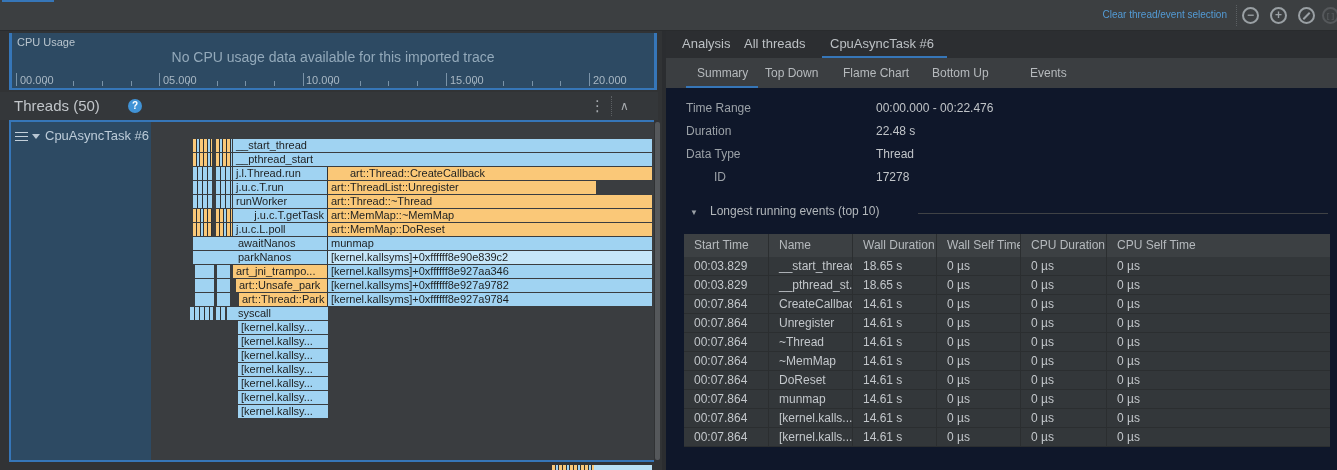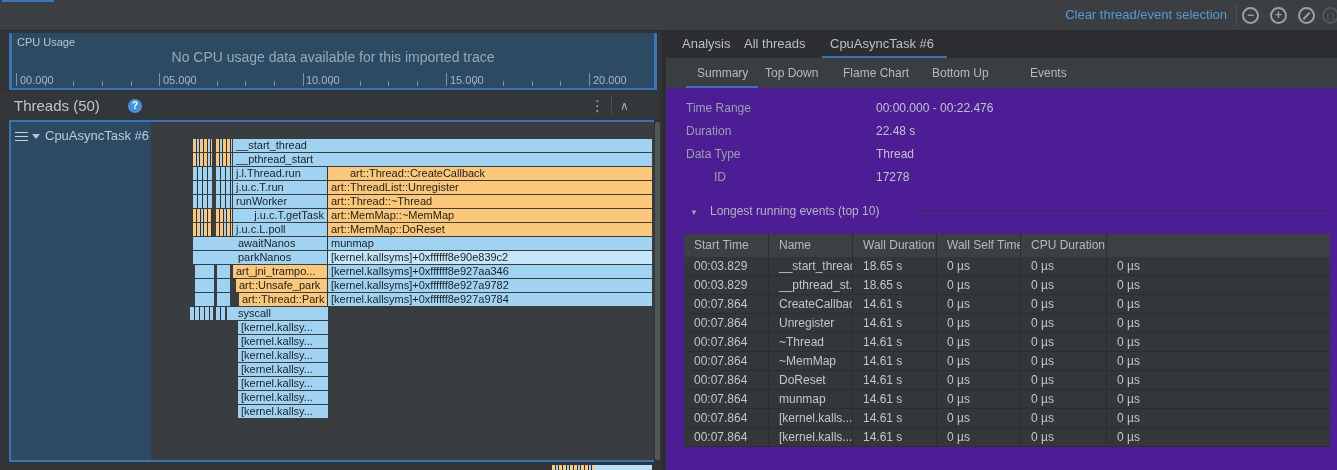--- a/index.html
+++ b/index.html
@@ -10,21 +10,21 @@
   .abs { position:absolute; }
 
   
   .toolbar { position:absolute; left:0; top:0; width:1337px; height:31px; background:#3c3f41;
              border-bottom:1px solid #292b2d; }
   .top-sliver { position:absolute; left:2px; top:0; width:52px; height:2px; background:#3676b8; }
   .btn-collapse { position:absolute; left:12px; top:4px; height:23px; padding:0 14px;
                   background:#3c3f41; color:#c0c4c8; font-size:13px; line-height:21px;
                   border:1px solid #6a6e71; border-radius:4px;
                   box-shadow:0 0 0 1px #3c3f41, 0 0 0 3px #4786c2; cursor:default; }
-  .link-clear { position:absolute; right:110px; top:0; line-height:30px; color:#539bd5; font-size:13px; cursor:pointer; }
+  .link-clear { position:absolute; right:110px; top:0; line-height:30px; color:#539bd5; font-size:10px; cursor:pointer; }
   .vsep-dotted { position:absolute; width:0; border-left:1px dotted #5c6063; }
   .circle-ico { position:absolute; top:7px; width:17px; height:17px; border:2px solid #9aa0a4;
                 border-radius:50%; color:#9aa0a4; text-align:center; font-size:12px; line-height:13px;
                 font-weight:bold; cursor:pointer; }
   .circle-ico.disabled { border-color:#55585b; color:#55585b; cursor:default; font-size:8px; line-height:13px; }
   .diag { position:absolute; left:2px; top:5.5px; width:9px; height:2px; background:#9aa0a4;
           transform:rotate(-45deg); }
 
   
   .left-panel { position:absolute; left:0; top:31px; width:658px; height:439px; background:#313335; }
@@ -66,21 +66,21 @@
   .s-mix { background:repeating-linear-gradient(90deg,#fac878 0 3px,#2e3032 3px 4px,#a0d3f2 4px 6px,#2e3032 6px 7px,#fac878 7px 10px,#2e3032 10px 11px); }
   .s-blue { background:repeating-linear-gradient(90deg,#a0d3f2 0 4px,#2e3032 4px 5px); }
   .s-orange { background:repeating-linear-gradient(90deg,#fac878 0 3px,#2e3032 3px 4px,#fac878 4px 7px,#2e3032 7px 8px,#a0d3f2 8px 10px,#2e3032 10px 11px); }
   .cellblk { position:absolute; height:13px; background:#a0d3f2; cursor:pointer; }
 
   .vscroll { position:absolute; left:655px; top:91px; width:5px; height:338px; background:#55585b; border-radius:2px; }
   .preview-strip { position:absolute; left:9px; top:433px; width:645px; height:6px; }
   .divider { position:absolute; left:662px; top:31px; width:4px; height:439px; background:#2b2d30; }
 
   
-  .right-panel { position:absolute; left:666px; top:31px; width:671px; height:439px; background:#4c1d95; }
+  .right-panel { position:absolute; left:666px; top:31px; width:671px; height:439px; background:#0f172a; }
   .tabbar { position:absolute; left:0; top:0; width:671px; height:27px; background:#2c2e31; }
   .tab { position:absolute; top:0; line-height:26px; font-size:13px; color:#bcc0c4; cursor:pointer; white-space:nowrap; }
   .tab-underline { position:absolute; top:25px; height:2px; background:#3676b8; }
   .subtabbar { position:absolute; left:0; top:27px; width:671px; height:30px; background:#3b3e41; }
   .subtab { position:absolute; top:0; line-height:30px; font-size:12px; color:#b6babd; cursor:pointer; white-space:nowrap; }
   .subtab-underline { position:absolute; top:55px; height:2px; background:#3676b8; }
 
   .sum-label { position:absolute; left:20px; font-size:12px; color:#9ba1a7; }
   .sum-value { position:absolute; left:210px; font-size:12px; color:#c0c4c8; }
 
@@ -175,21 +175,21 @@
       <div class="bar b-blue" style="left:82px; top:31px; width:419px;">__pthread_start</div>
 
       <div class="stripe s-blue" style="left:42px; top:45px; width:19px;"></div>
       <div class="stripe s-blue" style="left:65px; top:45px; width:16px;"></div>
       <div class="bar b-blue bdr" style="left:82px; top:45px; width:95px;">j.l.Thread.run</div>
       <div class="bar b-orange" style="left:177px; top:45px; width:324px;padding-left:22px;">art::Thread::CreateCallback</div>
 
       <div class="stripe s-blue" style="left:42px; top:59px; width:19px;"></div>
       <div class="stripe s-blue" style="left:65px; top:59px; width:16px;"></div>
       <div class="bar b-blue bdr" style="left:82px; top:59px; width:95px;">j.u.c.T.run</div>
-      <div class="bar b-orange" style="left:177px; top:59px; width:324px;">art::ThreadList::Unregister</div>
+      <div class="bar b-orange" style="left:177px; top:59px; width:268px;">art::ThreadList::Unregister</div>
 
       <div class="stripe s-blue" style="left:42px; top:73px; width:19px;"></div>
       <div class="stripe s-blue" style="left:65px; top:73px; width:16px;"></div>
       <div class="bar b-blue bdr" style="left:82px; top:73px; width:95px;">runWorker</div>
       <div class="bar b-orange" style="left:177px; top:73px; width:324px;">art::Thread::~Thread</div>
 
       <div class="stripe s-orange" style="left:42px; top:87px; width:19px;"></div>
       <div class="stripe s-orange" style="left:65px; top:87px; width:16px;"></div>
       <div class="bar b-blue bdr" style="left:82px; top:87px; width:95px;text-align:right;">j.u.c.T.getTask</div>
       <div class="bar b-orange" style="left:177px; top:87px; width:324px;">art::MemMap::~MemMap</div>
@@ -275,20 +275,21 @@
     <span class="sec-title">Longest running events (top 10)</span>
     <div class="sec-rule"></div>
 
     <div class="etable">
       <div class="ehead">
         <div class="ec ec0">Start Time</div>
         <div class="ec ec1">Name</div>
         <div class="ec ec2">Wall Duration</div>
         <div class="ec ec3">Wall Self Time</div>
         <div class="ec ec4">CPU Duration</div>
+        <div class="ec ec5">CPU Self Time</div>
       </div>
       <div class="erow">
         <div class="ec ec0">00:03.829</div>
         <div class="ec ec1">__start_thread</div>
         <div class="ec ec2">18.65 s</div>
         <div class="ec ec3">0 µs</div>
         <div class="ec ec4">0 µs</div>
         <div class="ec ec5">0 µs</div>
       </div>
       <div class="erow">

